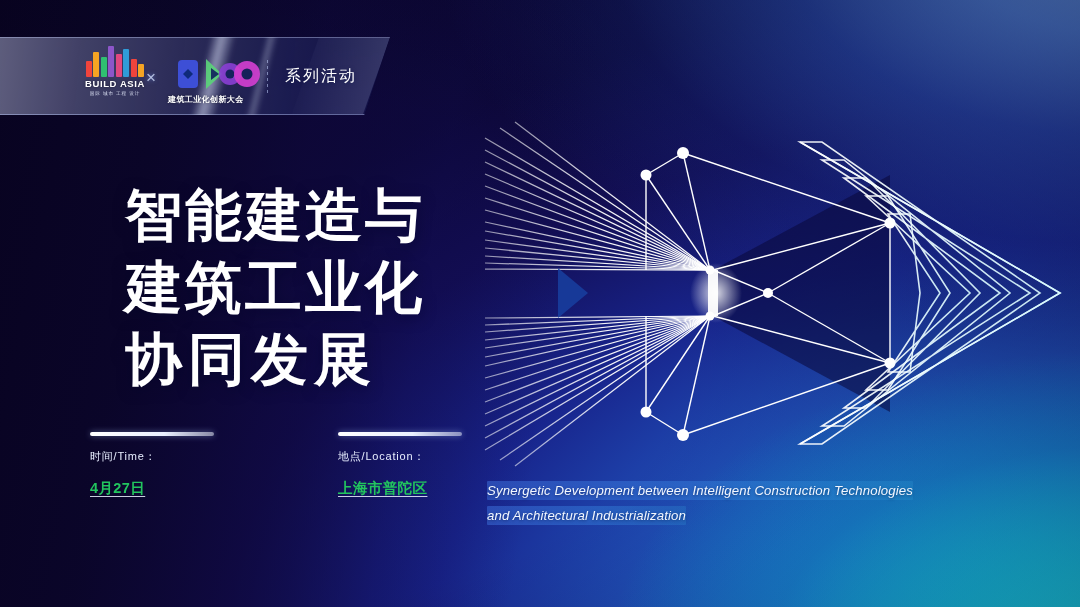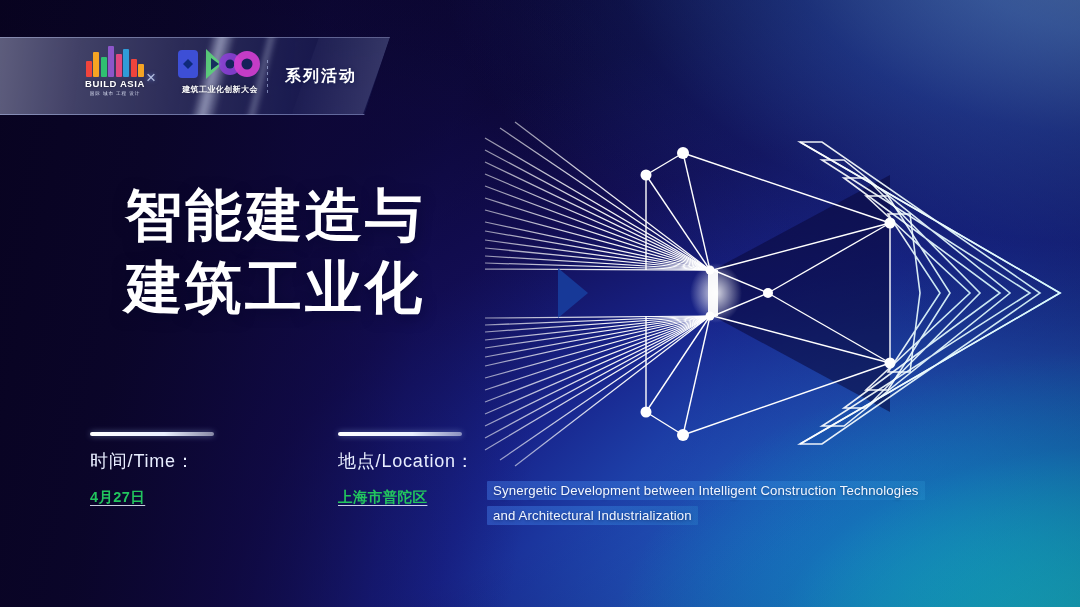--- a/index.html
+++ b/index.html
@@ -73,35 +73,35 @@
     margin-top:1.5px; white-space:nowrap;
   }
 
   .x-sep{
     position:absolute; left:146px; top:68px;
     font-size:17px; color:rgba(214,226,255,.78); font-weight:300;
     text-shadow:0 0 4px rgba(120,160,255,.5);
   }
 
   
-  .logo-cf{ position:absolute; left:168px; top:46px; width:104px; text-align:center; }
+  .logo-cf{ position:absolute; left:168px; top:56px; width:104px; }
   .cf-mark{ height:36px; position:relative; }
   .cf-name{
     font-size:8px; font-weight:700; letter-spacing:.4px; color:#fff;
     margin-top:2px; white-space:nowrap; text-shadow:0 0 3px rgba(0,0,0,.45);
   }
 
   .dot-divider{
     position:absolute; left:267px; top:60px; width:1px; height:34px;
     background:repeating-linear-gradient(180deg, rgba(196,212,255,.55) 0 3px, rgba(255,255,255,0) 3px 6px);
   }
 
   .series-label{
     position:absolute; left:285px; top:66px;
-    font-size:16px; font-weight:700; color:#fff; letter-spacing:2px;
+    font-size:16px; font-weight:400; color:#fff; letter-spacing:2px;
     text-shadow:0 1px 4px rgba(10,20,70,.55);
   }
 
   
   .title{
     position:absolute; left:86px; top:179px; width:360px;
     color:#fff; font-weight:700;
     font-size:57px; line-height:72px; letter-spacing:3px;
     text-shadow:0 3px 14px rgba(4,6,40,.55);
     margin-left:39px;
@@ -115,41 +115,42 @@
     display:flex; gap:78px;
   }
   .info-col{ width:170px; }
   .info-rule{
     width:124px; height:4px;
     background:linear-gradient(90deg,#ffffff 0%,#eaf1ff 60%,rgba(235,242,255,.55) 100%);
     border-radius:2px; margin-bottom:13px;
     box-shadow:0 0 6px rgba(170,200,255,.45);
   }
   .info-label{
-    font-size:18px; color:#e8eeff; letter-spacing:.8px;
+    font-size:11px; color:#e8eeff; letter-spacing:.8px;
     margin-bottom:14px; white-space:nowrap;
   }
   .info-val{
     font-size:14.5px; font-weight:700; color:#22c55e; letter-spacing:.4px;
     line-height:21px; white-space:nowrap;
     text-decoration:underline; text-underline-offset:3px;
     text-decoration-thickness:1px; text-decoration-color:rgba(235,242,255,.85);
   }
 
   
   .subtitle{
     position:absolute; left:487px; top:478px; width:520px;
     font-size:13.2px; line-height:25px; letter-spacing:.15px;
     color:#f2f7ff; white-space:nowrap;
   }
   .subtitle span{
     background:linear-gradient(90deg, rgba(70,130,240,.42) 0%, rgba(60,150,235,.34) 60%, rgba(55,170,225,.20) 100%);
-    padding:2px 6px; border-radius:1px;
+    padding:2px 0; border-radius:1px;
     box-decoration-break:clone; -webkit-box-decoration-break:clone;
     text-shadow:0 1px 3px rgba(6,18,60,.5);
+    font-style:italic;
   }
 
   
   .graphic{ position:absolute; left:470px; top:120px; width:600px; height:350px; }
   .graphic svg{ width:100%; height:100%; display:block; overflow:visible; }
 </style>
 </head>
 <body>
 
 <div id="poster">
@@ -306,20 +307,21 @@
     <div class="cf-name">建筑工业化创新大会</div>
   </div>
 
   <div class="dot-divider"></div>
 
   <div class="series-label">系列活动</div>
 
   <div class="title">
     <span class="l">智能建造与</span>
     <span class="l">建筑工业化</span>
+    <span class="l l3">协同发展</span>
   </div>
 
   <div class="info">
     <div class="info-col">
       <div class="info-rule"></div>
       <div class="info-label">时间/Time：</div>
       <div class="info-val">4月27日</div>
     </div>
     <div class="info-col">
       <div class="info-rule"></div>

